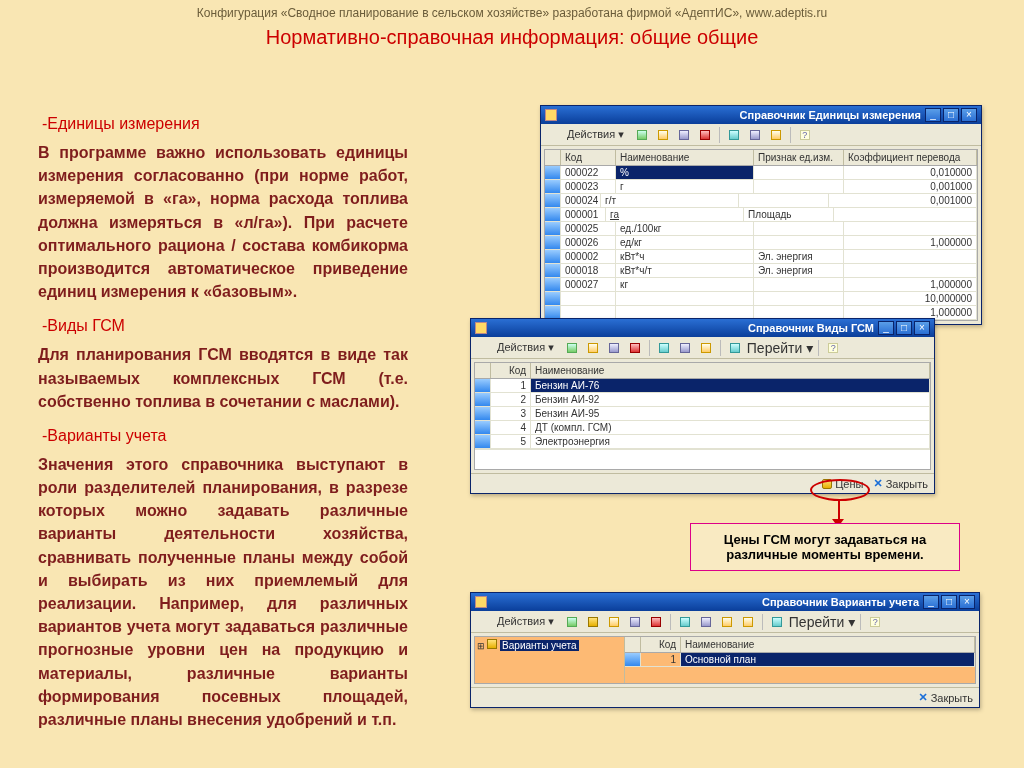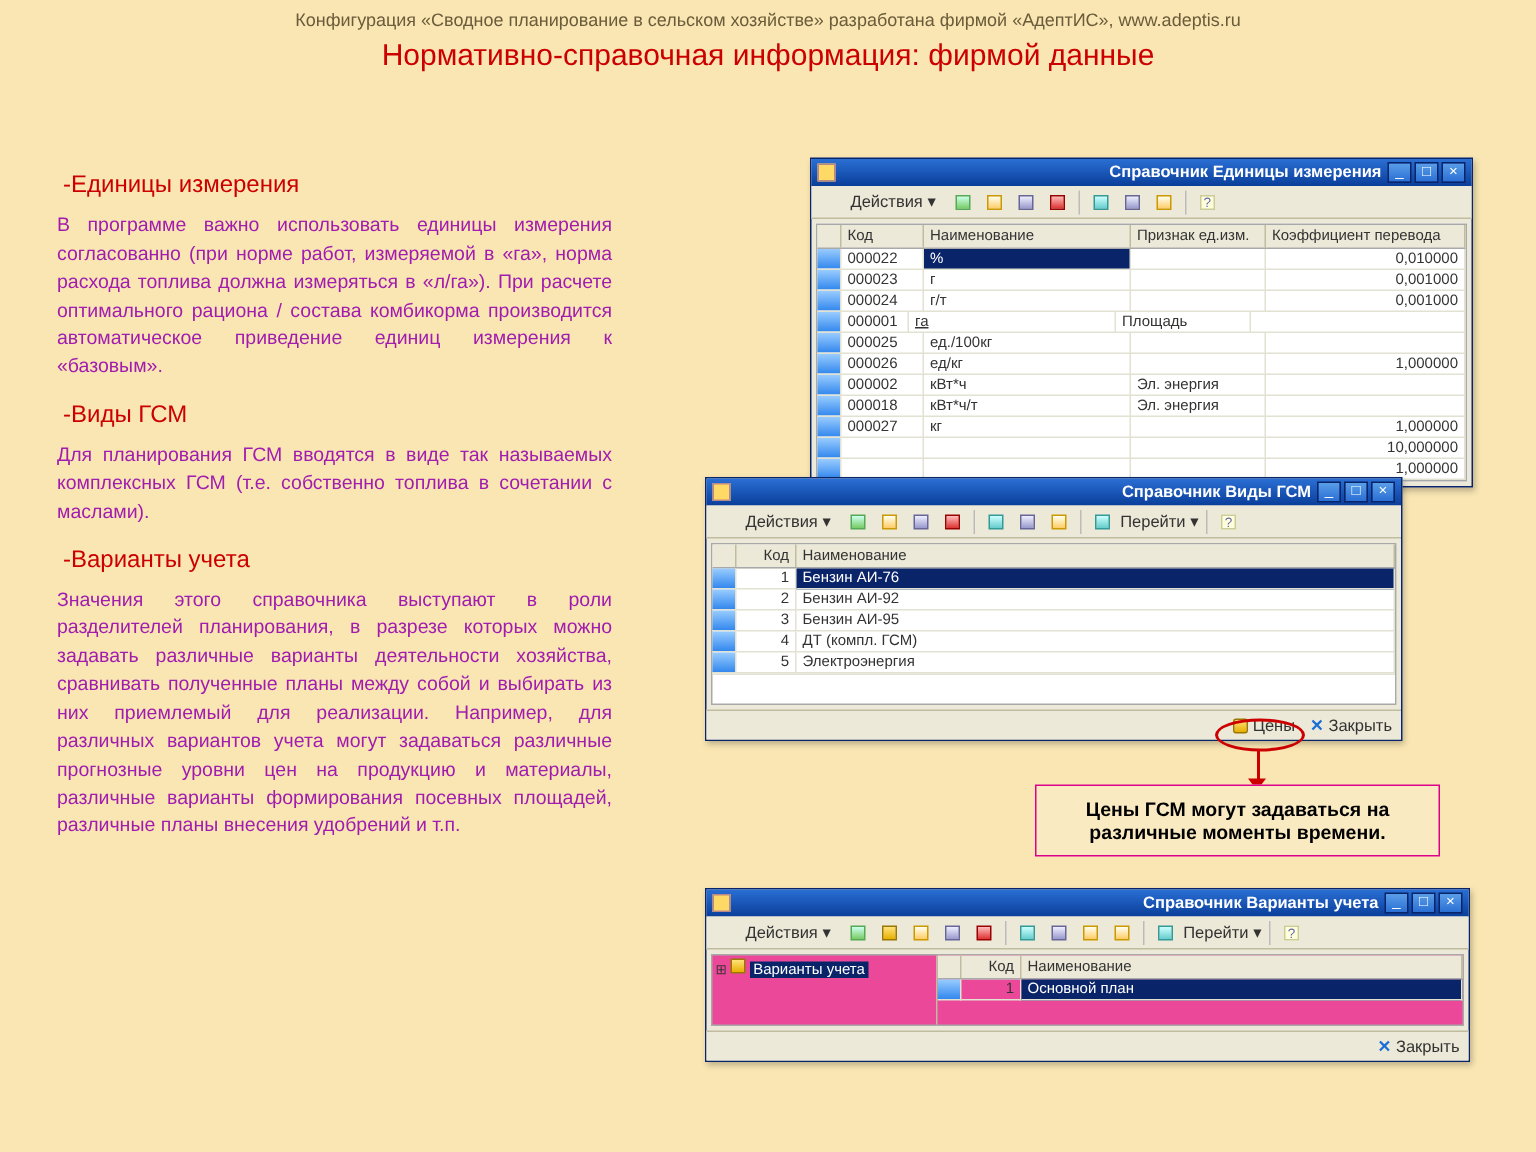--- a/index.html
+++ b/index.html
@@ -31,24 +31,24 @@
     left: 38px;
     top: 105px;
     width: 370px;
   }
   .section-heading {
     color: #c00;
     font-size: 16px;
     margin: 10px 0 8px 4px;
   }
   .section-body {
-    color: #a21caf;
-    font-size: 13px;
+    color: #7f1d1d;
+    font-size: 16px;
     line-height: 1.45;
-    font-weight: normal;
+    font-weight: bold;
     text-align: justify;
     margin-bottom: 14px;
   }
 
   
   .win {
     position: absolute;
     background: #ece9d8;
     border: 1px solid #0a246a;
     box-shadow: 1px 2px 4px rgba(0,0,0,0.25);
@@ -193,21 +193,21 @@
     left: 832px; top: 519px;
     width:0;height:0;
     border-left:6px solid transparent;
     border-right:6px solid transparent;
     border-top:8px solid #c00;
   }
 
   
   .treepane {
     display:flex;
-    background:#ec4899;
+    background:#fdba74;
     border:1px solid #a9a9a9;
     margin:3px;
     height: 48px;
   }
   .tree-left {
     width: 150px;
     border-right:1px solid #c0bca0;
     font-size:10px;
     padding: 2px;
     position:relative;
@@ -223,28 +223,28 @@
   .icon-sm{display:inline-block;width:10px;height:10px;}
   .ic-new{background:linear-gradient(#cfe,#7c6);border:1px solid #5a5;}
   .ic-add{background:linear-gradient(#ffe,#fc6);border:1px solid #c90;}
   .ic-del{background:linear-gradient(#fbb,#d33);border:1px solid #900;}
   .ic-edit{background:linear-gradient(#eef,#99c);border:1px solid #669;}
   .ic-ref{background:linear-gradient(#cff,#6cc);border:1px solid #399;}
   .ic-help{background:#ffd;border:1px solid #cc9;color:#66a;font-size:9px;line-height:9px;text-align:center;}
   .ic-folder{background:linear-gradient(#ffe27a,#e7b000);border:1px solid #997700;}
   .ic-x{color:#1a6ed8;font-weight:bold;font-size:11px;}
   .ic-cash{background:linear-gradient(#ffe27a,#e7b000);border:1px solid #997700;border-radius:2px;}
-  .goto-lbl{font-size:11px;}
+  .goto-lbl{font-size:14px;}
   .num-right{text-align:right;}
 </style>
 </head>
 <body>
 
 <div class="header-line">Конфигурация «Сводное планирование в сельском хозяйстве» разработана фирмой «АдептИС», www.adeptis.ru</div>
-<div class="page-title">Нормативно-справочная информация: фирмой данные</div>
+<div class="page-title">Нормативно-справочная информация: общие общие</div>
 
 <div class="left-col">
   <div class="section-heading">-Единицы измерения</div>
   <div class="section-body">В программе важно использовать единицы измерения согласованно (при норме работ, измеряемой в «га», норма расхода топлива должна измеряться в «л/га»). При расчете оптимального рациона / состава комбикорма производится автоматическое приведение единиц измерения к «базовым».</div>
 
   <div class="section-heading">-Виды ГСМ</div>
   <div class="section-body">Для планирования ГСМ вводятся в виде так называемых комплексных ГСМ (т.е. собственно топлива в сочетании с маслами).</div>
 
   <div class="section-heading">-Варианты учета</div>
   <div class="section-body">Значения этого справочника выступают в роли разделителей планирования, в разрезе которых можно задавать различные варианты деятельности хозяйства, сравнивать полученные планы между собой и выбирать из них приемлемый для реализации. Например, для различных вариантов учета могут задаваться различные прогнозные уровни цен на продукцию и материалы, различные варианты формирования посевных площадей, различные планы внесения удобрений и т.п.</div>
@@ -307,21 +307,21 @@
         </div>
         <div class="grow">
           <span class="rowicon"></span>
           <div style="width:55px;">000023</div>
           <div style="width:138px;" class="">г</div>
           <div style="width:90px;"></div>
           <div style="flex:1;" class="num-right">0,001000</div>
         </div>
         <div class="grow">
           <span class="rowicon"></span>
-          <div style="width:55px;">000024</div>
+          <div style="width:40px;">000024</div>
           <div style="width:138px;" class="">г/т</div>
           <div style="width:90px;"></div>
           <div style="flex:1;" class="num-right">0,001000</div>
         </div>
         <div class="grow">
           <span class="rowicon"></span>
           <div style="width:45px;">000001</div>
           <div style="width:138px;text-decoration:underline;" class="">га</div>
           <div style="width:90px;">Площадь</div>
           <div style="flex:1;" class="num-right"></div>

